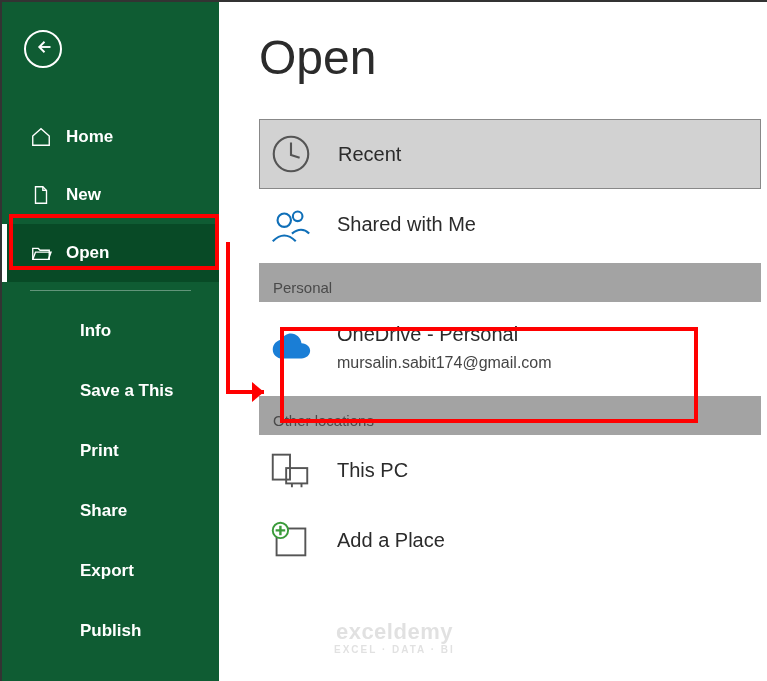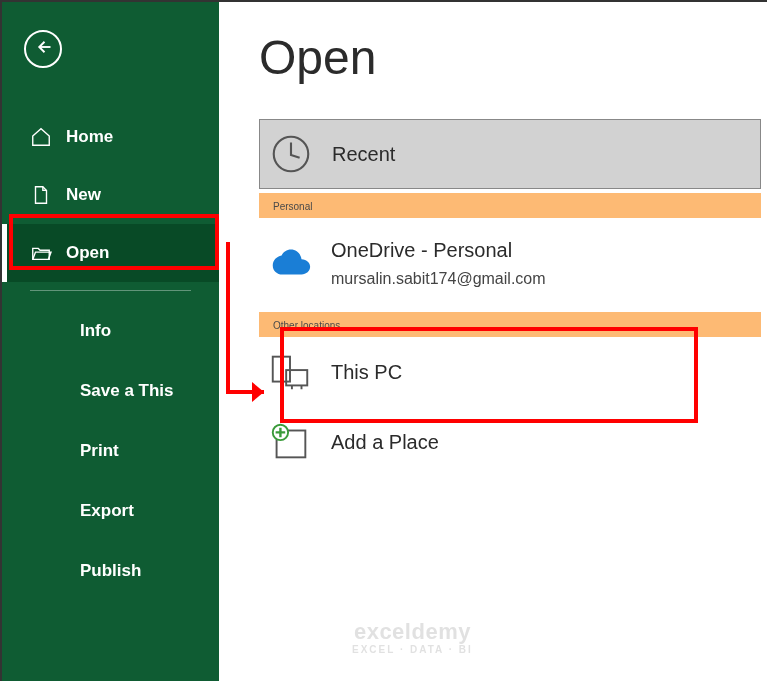--- a/index.html
+++ b/index.html
@@ -66,37 +66,37 @@
   }
   .page-title {
     font-size: 48px;
     font-weight: 300;
     color: #2b2b2b;
     margin-bottom: 34px;
   }
   .panel { margin-right: 6px; }
   .location-btn {
     display: flex; align-items: center;
-    gap: 18px;
+    gap: 24px;
     padding: 8px 18px 8px 8px;
     width: calc(100% - 0px);
     cursor: pointer;
     min-height: 70px;
   }
   .loc-icon { width: 46px; height: 46px; display:flex; align-items:center; justify-content:center; flex-shrink:0;}
   .loc-label { font-size: 20px; color: #2b2b2b; }
   .loc-sub { font-size: 16px; color: #444; margin-top: 8px;}
   .location-btn.selected {
     background: #d2d2d2;
     border: 1px solid #888;
   }
   .section-header {
-    background: #fdba74;
-    padding: 8px 14px 6px 14px;
-    font-size: 10px;
+    background: #a3a3a3;
+    padding: 16px 14px 6px 14px;
+    font-size: 15px;
     color: #4a4a4a;
     margin-top: 4px;
   }
 
   
   .anno-open {
     position: absolute;
     left: 7px; top: 212px;
     width: 210px; height: 56px;
     border: 4px solid #ff0000;
@@ -115,21 +115,21 @@
     position: absolute;
     left: 216px; top: 238px;
     width: 62px; height: 200px;
     pointer-events: none;
     z-index: 49;
   }
   
   
   .watermark {
     position: absolute;
-    bottom: 26px; left: 350px;
+    bottom: 26px; left: 332px;
     text-align: center;
     color: rgba(120,120,120,0.22);
     font-weight: 600;
     line-height: 1.1;
     pointer-events: none;
     z-index: 60;
   }
   .watermark .wm-main { font-size: 22px; letter-spacing: 0.5px;}
   .watermark .wm-sub { font-size: 10px; letter-spacing: 2px;}
 </style>
@@ -178,39 +178,53 @@
     <div class="nav-item">
       <span>Info</span>
     </div>
     <div class="nav-item">
       <span>Save a This</span>
     </div>
     <div class="nav-item">
       <span>Print</span>
     </div>
     <div class="nav-item">
+      <span>Share</span>
+    </div>
+    <div class="nav-item">
       <span>Export</span>
     </div>
     <div class="nav-item">
       <span>Publish</span>
     </div>
   </div>
 </div>
 
 <div class="content">
   <div class="page-title">Open</div>
   <div class="panel">
     <div class="location-btn selected">
       <span class="loc-icon">
         <svg viewBox="0 0 48 48" fill="none" stroke="#555" stroke-width="2.2">
             <circle cx="24" cy="24" r="18"></circle>
             <path d="M24 12 V25 L33 28"></path>
           </svg>
       </span>
       <span class="loc-label">Recent</span>
+    </div>
+    <div class="location-btn">
+      <span class="loc-icon">
+        <svg viewBox="0 0 48 48" fill="none" stroke="#0f6fb8" stroke-width="2.2">
+            <circle cx="18" cy="20" r="7"></circle>
+            <path d="M6 42 Q18 30 30 42"></path>
+            <circle cx="32" cy="16" r="5"></circle>
+            <path d="M26 34 Q36 26 44 34"></path>
+          </svg>
+      </span>
+      <span class="loc-label">Shared with Me</span>
     </div>
     <div class="section-header">Personal</div>
     <div class="location-btn" style="min-height:90px;">
       <span class="loc-icon">
         <svg viewBox="0 0 48 48">
             <path fill="#1a7ed6" d="M36 20c-.7-5.5-5.4-10-11-10-4.4 0-8 2.5-9.8 6.2C10.2 17 6 21.3 6 26.5 6 32 10.5 36 16 36h20c5 0 9-3.6 9-8 0-4.1-3.4-7.6-9-8z"></path>
           </svg>
       </span>
       <div>
         <div class="loc-label">OneDrive - Personal</div>

